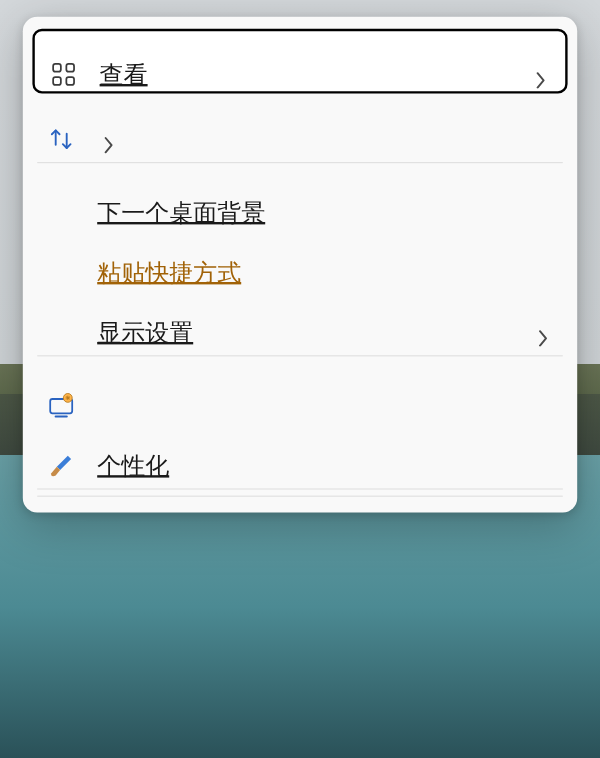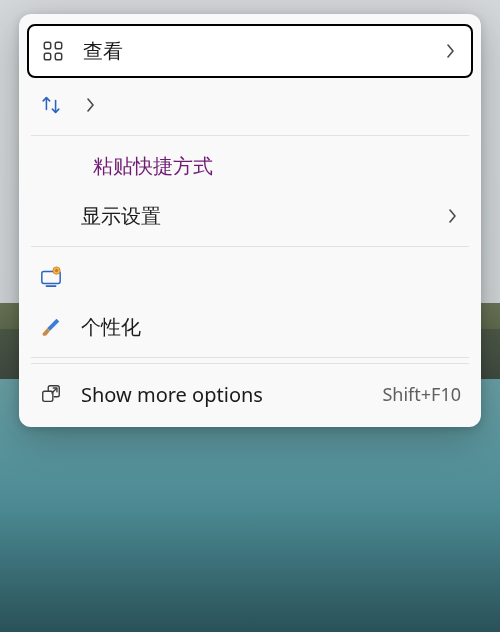--- a/index.html
+++ b/index.html
@@ -18,36 +18,37 @@
     position: absolute;
     left: 19px; top: 14px;
     width: 462px;
     background: #f9f9f9;
     border-radius: 12px;
     padding: 8px;
     box-shadow: 0 10px 40px rgba(0,0,0,0.25), 0 2px 8px rgba(0,0,0,0.15);
   }
   .menu-item {
     display: flex;
-    align-items: center;
+    align-items: flex-end;
     height: 50px;
     padding: 0 12px 0 10px;
     border-radius: 8px;
     font-size: 20px;
     color: #1a1a1a;
     background: transparent;
     position: relative;
+    text-decoration: underline;
   }
   .menu-item.highlighted {
     background: #ffffff;
     border: 2px solid #000000;
     height: 54px;
     margin: 2px 0;
   }
-  .menu-item.disabled { color: #701a75; gap: 12px; }
+  .menu-item.disabled { color: #a16207; }
   .icon-slot {
     width: 28px;
     height: 28px;
     flex: 0 0 28px;
     display: flex;
     align-items: center;
     justify-content: center;
     margin-right: 16px;
   }
   .icon-slot svg { width: 22px; height: 22px; display: block; }
@@ -99,20 +100,24 @@
     </span>
     <span class="chevron">
       <svg viewBox="0 0 8 14" fill="none" stroke="currentColor" stroke-width="1.6" stroke-linecap="round" stroke-linejoin="round">
           <path d="M1.5 1 L6.5 7 L1.5 13"></path>
         </svg>
     </span>
   </div>
 
   <div class="separator"></div>
 
+  <div class="menu-item">
+    <span class="icon-slot"></span>
+    <span class="label">下一个桌面背景</span>
+  </div>
 
   <div class="menu-item disabled">
     <span class="icon-slot"></span>
     <span class="label">粘贴快捷方式</span>
   </div>
 
   <div class="menu-item">
     <span class="icon-slot"></span>
     <span class="label">显示设置</span>
     <span class="chevron">
@@ -143,26 +148,14 @@
       </svg>
     </span>
     <span class="label">个性化</span>
   </div>
 
   <div class="separator"></div>
 
 
   <div class="separator"></div>
 
-  <div class="menu-item">
-    <span class="icon-slot">
-      <svg viewBox="0 0 24 24" fill="none" stroke="#3b3b3b" stroke-width="1.5">
-        <rect x="3" y="9" width="11" height="11" rx="2"></rect>
-        <path d="M9 9 V5 a2 2 0 0 1 2 -2 h8 a2 2 0 0 1 2 2 v8 a2 2 0 0 1 -2 2 h-4"></path>
-        <path d="M13 11 l5 -5" stroke-linecap="round"></path>
-        <path d="M14.5 5.5 h4 v4" stroke-linecap="round" stroke-linejoin="round"></path>
-      </svg>
-    </span>
-    <span class="label">Show more options</span>
-    <span class="shortcut">Shift+F10</span>
-  </div>
 
 </div>
 
 </body></html>

